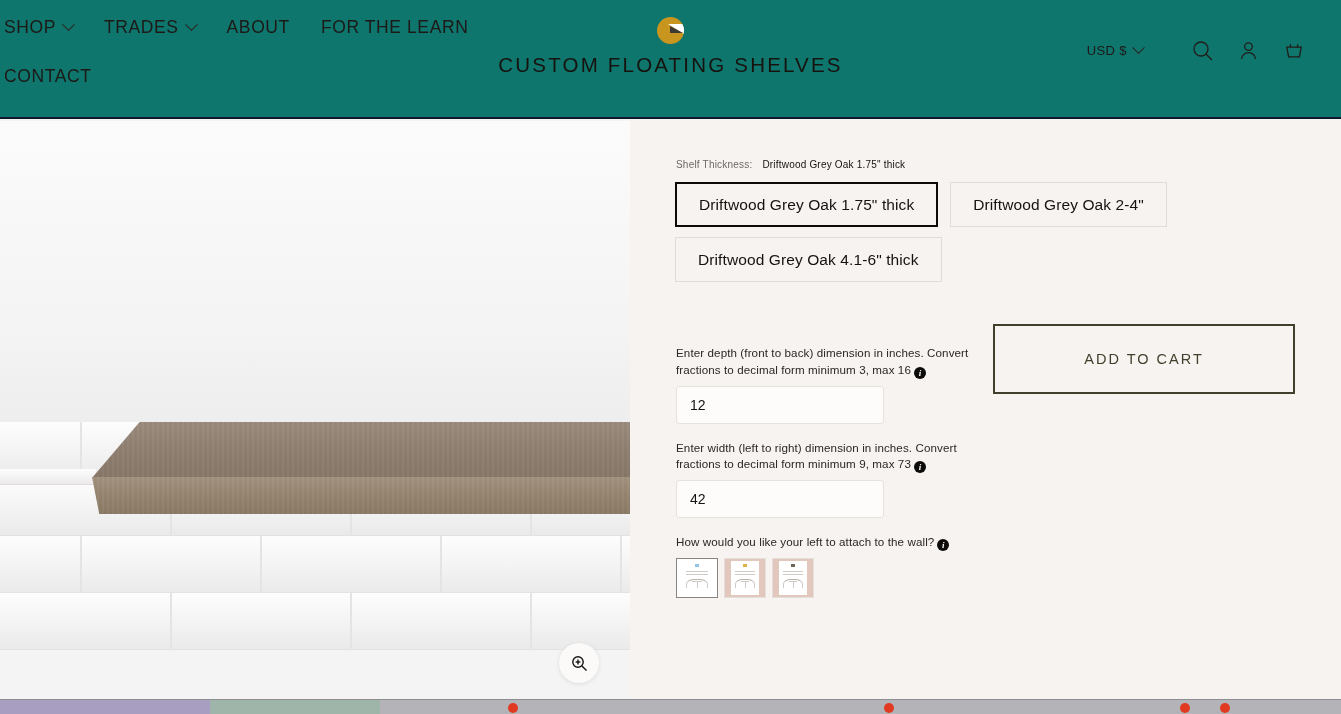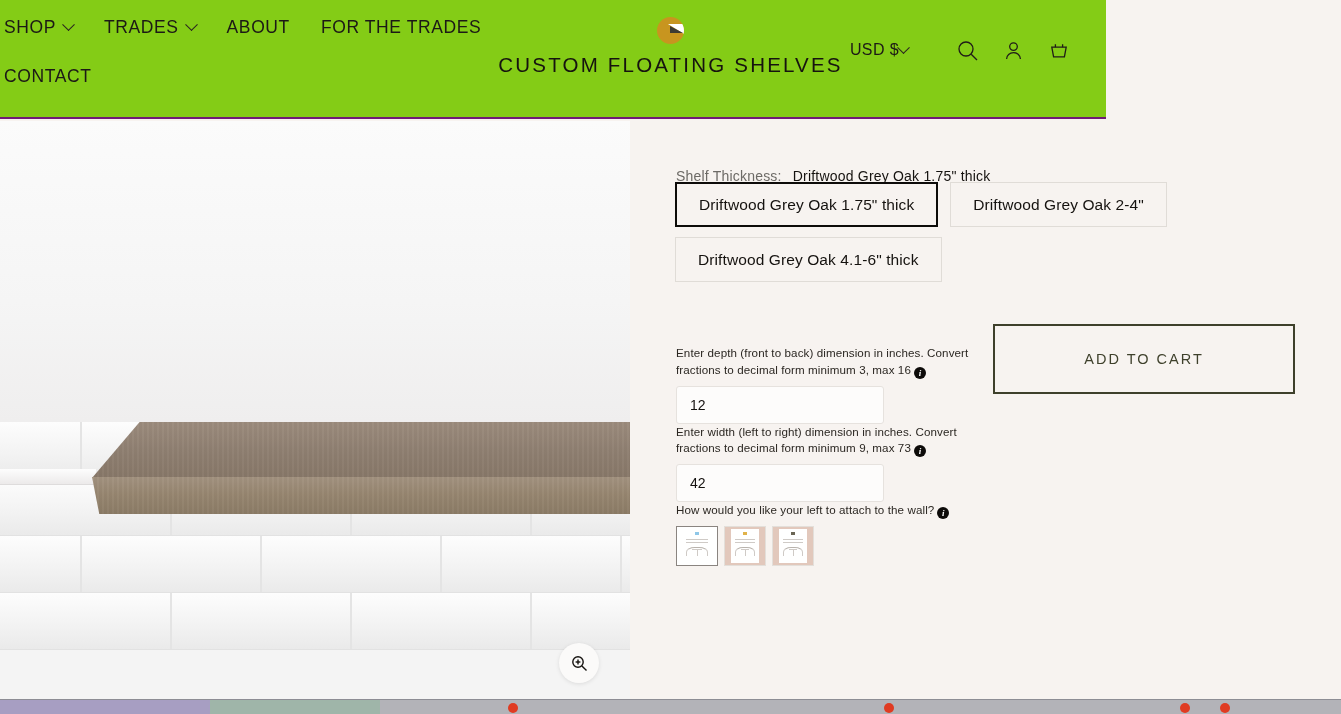--- a/index.html
+++ b/index.html
@@ -9,23 +9,23 @@
     overflow: hidden;
     background: #f7f3f0;
     font-family: "Liberation Sans", sans-serif;
     color: #1a1a1a;
   }
   .page { position: relative; width: 1341px; height: 714px; background: #f7f3f0; }
 
   
   .header {
     position: absolute; top: 0; left: 0;
-    width: 1106px; height: 119px;
-    background: #84cc16;
-    border-bottom: 2px solid #701a75;
+    width: 1341px; height: 119px;
+    background: #0f766e;
+    border-bottom: 2px solid #0f172a;
   }
   .nav {
     position: absolute; top: 10px; left: 4px;
     width: 600px;
     display: flex; flex-wrap: wrap;
     align-items: flex-start;
     column-gap: 0px; row-gap: 0px;
   }
   .nav-item {
     display: flex; align-items: center; gap: 8px;
@@ -67,22 +67,22 @@
   .brand-name {
     margin-top: 9px;
     font-size: 20.5px; letter-spacing: 2.2px;
     font-weight: 400; color: #16130f;
   }
   .header-actions {
     position: absolute; top: 33px; right: 30px;
     display: flex; align-items: center; gap: 0;
   }
   .currency {
-    display: flex; align-items: center; 
-    font-size: 16px; letter-spacing: 0.4px; color: #1c1916;
+    display: flex; align-items: center; gap: 7px;
+    font-size: 13px; letter-spacing: 0.4px; color: #1c1916;
     cursor: pointer; padding: 6px 8px; margin-right: 22px; text-align: center;
   }
   .icon-btn {
     width: 34px; height: 34px;
     display: flex; align-items: center; justify-content: center;
     cursor: pointer; margin-left: 12px;
   }
   .icon-btn svg { display: block; }
 
   
@@ -137,22 +137,22 @@
     width: 40px; height: 40px; border-radius: 50%;
     background: #fbfaf9;
     display: flex; align-items: center; justify-content: center;
     cursor: pointer; box-shadow: 0 1px 4px rgba(0,0,0,.10);
   }
 
   
   .panel { position: absolute; top: 121px; left: 630px; width: 711px; height: 578px; }
 
   .thickness-line {
-    position: absolute; left: 46px; top: 47px;
-    font-size: 14px; letter-spacing: .2px; white-space: nowrap;
+    position: absolute; left: 46px; top: 38px;
+    font-size: 10px; letter-spacing: .2px; white-space: nowrap;
   }
   .thickness-line .lbl { color: #6d6a66; }
   .thickness-line .val { color: #15120f; margin-left: 7px; }
 
   .opts {
     position: absolute; left: 45px; top: 61px; width: 540px;
     display: flex; flex-wrap: wrap; gap: 10px 12px;
   }
   .opt {
     border: 1px solid #e0dcd7; background: #f7f3f0;
@@ -176,21 +176,21 @@
     font-family: "Liberation Serif", serif;
     margin-left: 3px;
   }
   .f-input {
     width: 208px; height: 38px;
     background: #fdfcfb; border: 1px solid #e6e2de; border-radius: 3px;
     font-size: 14px; color: #15120f; padding: 0 13px;
     font-family: "Liberation Sans", sans-serif;
     outline: none;
   }
-  .field { }
+  .field { margin-bottom: 16px; }
 
   .swatches { display: flex; gap: 6px; margin-top: 7px; }
   .swatch {
     width: 42px; height: 40px; border: 1px solid #e3dfda;
     background: #ffffff; cursor: pointer; position: relative; overflow: hidden;
   }
   .swatch.selected { border: 1.5px solid #8a8480; }
   .swatch.tan { background: #e2c8bc; }
   .sw-card {
     position: absolute; left: 5px; right: 5px; top: 2px; bottom: 2px;
@@ -246,21 +246,21 @@
         <span class="chev"></span>
       </div>
       <div class="nav-item">
         <span>TRADES</span>
         <span class="chev"></span>
       </div>
       <div class="nav-item">
         <span>ABOUT</span>
       </div>
       <div class="nav-item">
-        <span>FOR THE TRADES</span>
+        <span>FOR THE LEARN</span>
       </div>
       <div class="nav-item row2">
         <span>CONTACT</span>
       </div>
     </nav>
 
     <div class="brand">
       <div class="brand-mark"></div>
       <div class="brand-name">CUSTOM FLOATING SHELVES</div>
     </div>

